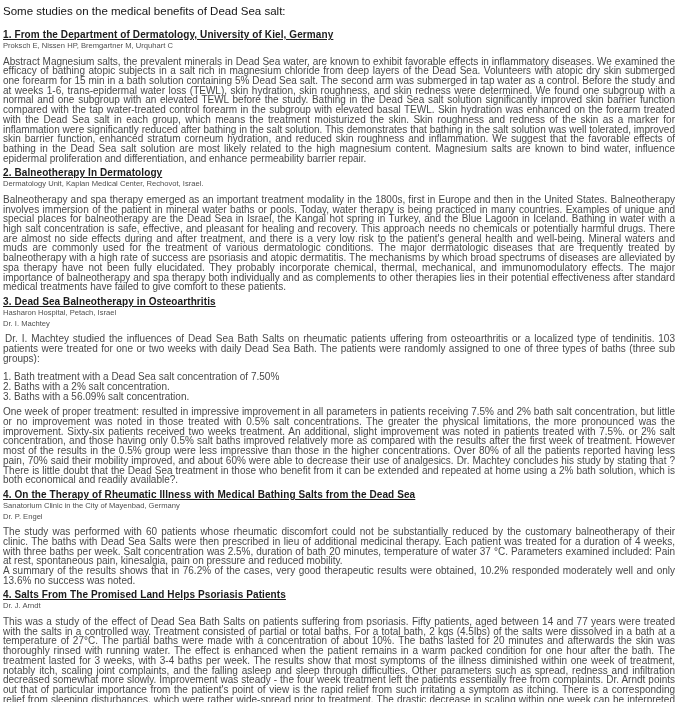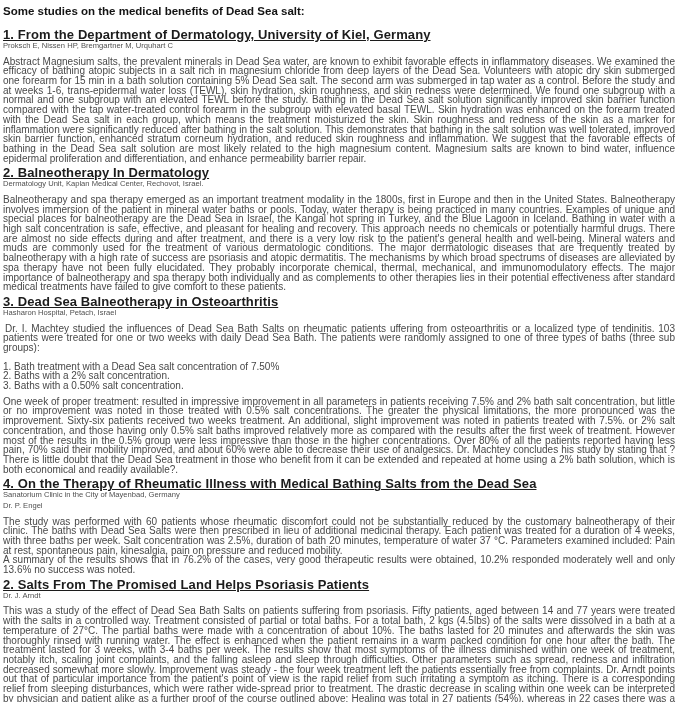--- a/index.html
+++ b/index.html
@@ -8,30 +8,30 @@
     height: 702px;
     background: #ffffff;
     font-family: "Liberation Sans", sans-serif;
     overflow: hidden;
   }
   .page { padding: 4px 4px 0 3px; }
 
   .title {
     font-size: 11.5px;
     line-height: 14px;
-    font-weight: 700;
+    font-weight: 400;
     color: #141414;
     margin: 0 0 11px 0;
   }
 
   .section { margin-top: 4px; }
   .section.first { margin-top: 0; }
 
   .heading {
-    font-size: 13px;
+    font-size: 10px;
     line-height: 11px;
     font-weight: 700;
     text-decoration: underline;
     color: #1c1c1c;
     margin: 0;
     letter-spacing: 0.1px;
   }
 
   .meta {
     font-size: 7.6px;
@@ -72,36 +72,37 @@
 
   <section class="section">
     <h2 class="heading">2. Balneotherapy In Dermatology</h2>
     <div class="meta">Dermatology Unit, Kaplan Medical Center, Rechovot, Israel.</div>
     <p class="para">Balneotherapy and spa therapy emerged as an important treatment modality in the 1800s, first in Europe and then in the United States. Balneotherapy involves immersion of the patient in mineral water baths or pools. Today, water therapy is being practiced in many countries. Examples of unique and special places for balneotherapy are the Dead Sea in Israel, the Kangal hot spring in Turkey, and the Blue Lagoon in Iceland. Bathing in water with a high salt concentration is safe, effective, and pleasant for healing and recovery. This approach needs no chemicals or potentially harmful drugs. There are almost no side effects during and after treatment, and there is a very low risk to the patient's general health and well-being. Mineral waters and muds are commonly used for the treatment of various dermatologic conditions. The major dermatologic diseases that are frequently treated by balneotherapy with a high rate of success are psoriasis and atopic dermatitis. The mechanisms by which broad spectrums of diseases are alleviated by spa therapy have not been fully elucidated. They probably incorporate chemical, thermal, mechanical, and immunomodulatory effects. The major importance of balneotherapy and spa therapy both individually and as complements to other therapies lies in their potential effectiveness after standard medical treatments have failed to give comfort to these patients.</p>
   </section>
 
   <section class="section">
     <h2 class="heading">3. Dead Sea Balneotherapy in Osteoarthritis</h2>
     <div class="meta">Hasharon Hospital, Petach, Israel</div>
+    <div class="meta">Dr. I. Machtey</div>
     <p class="para indented">Dr. I. Machtey studied the influences of Dead Sea Bath Salts on rheumatic patients uffering from osteoarthritis or a localized type of tendinitis. 103 patients were treated for one or two weeks with daily Dead Sea Bath. The patients were randomly assigned to one of three types of baths (three sub groups):</p>
     <div class="list">
       <div class="line">1. Bath treatment with a Dead Sea salt concentration of 7.50%</div>
       <div class="line">2. Baths with a 2% salt concentration.</div>
-      <div class="line">3. Baths with a 0.50% salt concentration.</div>
+      <div class="line">3. Baths with a 56.09% salt concentration.</div>
     </div>
     <p class="para">One week of proper treatment: resulted in impressive improvement in all parameters in patients receiving 7.5% and 2% bath salt concentration, but little or no improvement was noted in those treated with 0.5% salt concentrations. The greater the physical limitations, the more pronounced was the improvement. Sixty-six patients received two weeks treatment. An additional, slight improvement was noted in patients treated with 7.5%. or 2% salt concentration, and those having only 0.5% salt baths improved relatively more as compared with the results after the first week of treatment. However most of the results in the 0.5% group were less impressive than those in the higher concentrations. Over 80% of all the patients reported having less pain, 70% said their mobility improved, and about 60% were able to decrease their use of analgesics. Dr. Machtey concludes his study by stating that ? There is little doubt that the Dead Sea treatment in those who benefit from it can be extended and repeated at home using a 2% bath solution, which is both economical and readily available?.</p>
   </section>
 
   <section class="section">
     <h2 class="heading">4. On the Therapy of Rheumatic Illness with Medical Bathing Salts from the Dead Sea</h2>
     <div class="meta">Sanatorium Clinic in the City of Mayenbad, Germany</div>
     <div class="meta">Dr. P. Engel</div>
     <p class="para">The study was performed with 60 patients whose rheumatic discomfort could not be substantially reduced by the customary balneotherapy of their clinic. The baths with Dead Sea Salts were then prescribed in lieu of additional medicinal therapy. Each patient was treated for a duration of 4 weeks, with three baths per week. Salt concentration was 2.5%, duration of bath 20 minutes, temperature of water 37 °C. Parameters examined included: Pain at rest, spontaneous pain, kinesalgia, pain on pressure and reduced mobility.</p>
     <p class="para cont">A summary of the results shows that in 76.2% of the cases, very good therapeutic results were obtained, 10.2% responded moderately well and only 13.6% no success was noted.</p>
   </section>
 
   <section class="section">
-    <h2 class="heading">2. Salts From The Promised Land Helps Psoriasis Patients</h2>
+    <h2 class="heading">4. Salts From The Promised Land Helps Psoriasis Patients</h2>
     <div class="meta">Dr. J. Arndt</div>
     <p class="para">This was a study of the effect of Dead Sea Bath Salts on patients suffering from psoriasis. Fifty patients, aged between 14 and 77 years were treated with the salts in a controlled way. Treatment consisted of partial or total baths. For a total bath, 2 kgs (4.5lbs) of the salts were dissolved in a bath at a temperature of 27°C. The partial baths were made with a concentration of about 10%. The baths lasted for 20 minutes and afterwards the skin was thoroughly rinsed with running water. The effect is enhanced when the patient remains in a warm packed condition for one hour after the bath. The treatment lasted for 3 weeks, with 3-4 baths per week. The results show that most symptoms of the illness diminished within one week of treatment, notably itch, scaling joint complaints, and the falling asleep and sleep through difficulties. Other parameters such as spread, redness and infiltration decreased somewhat more slowly. Improvement was steady - the four week treatment left the patients essentially free from complaints. Dr. Arndt points out that of particular importance from the patient's point of view is the rapid relief from such irritating a symptom as itching. There is a corresponding relief from sleeping disturbances, which were rather wide-spread prior to treatment. The drastic decrease in scaling within one week can be interpreted by physician and patient alike as a further proof of the course outlined above: Healing was total in 27 patients (54%), whereas in 22 cases there was a marked impressive improvement. Tolerance was excellent in all 50 cases. There were no side effects whatsoever, dermatological or otherwise.</p>
   </section>
 
 </main>
 
 </body></html>

